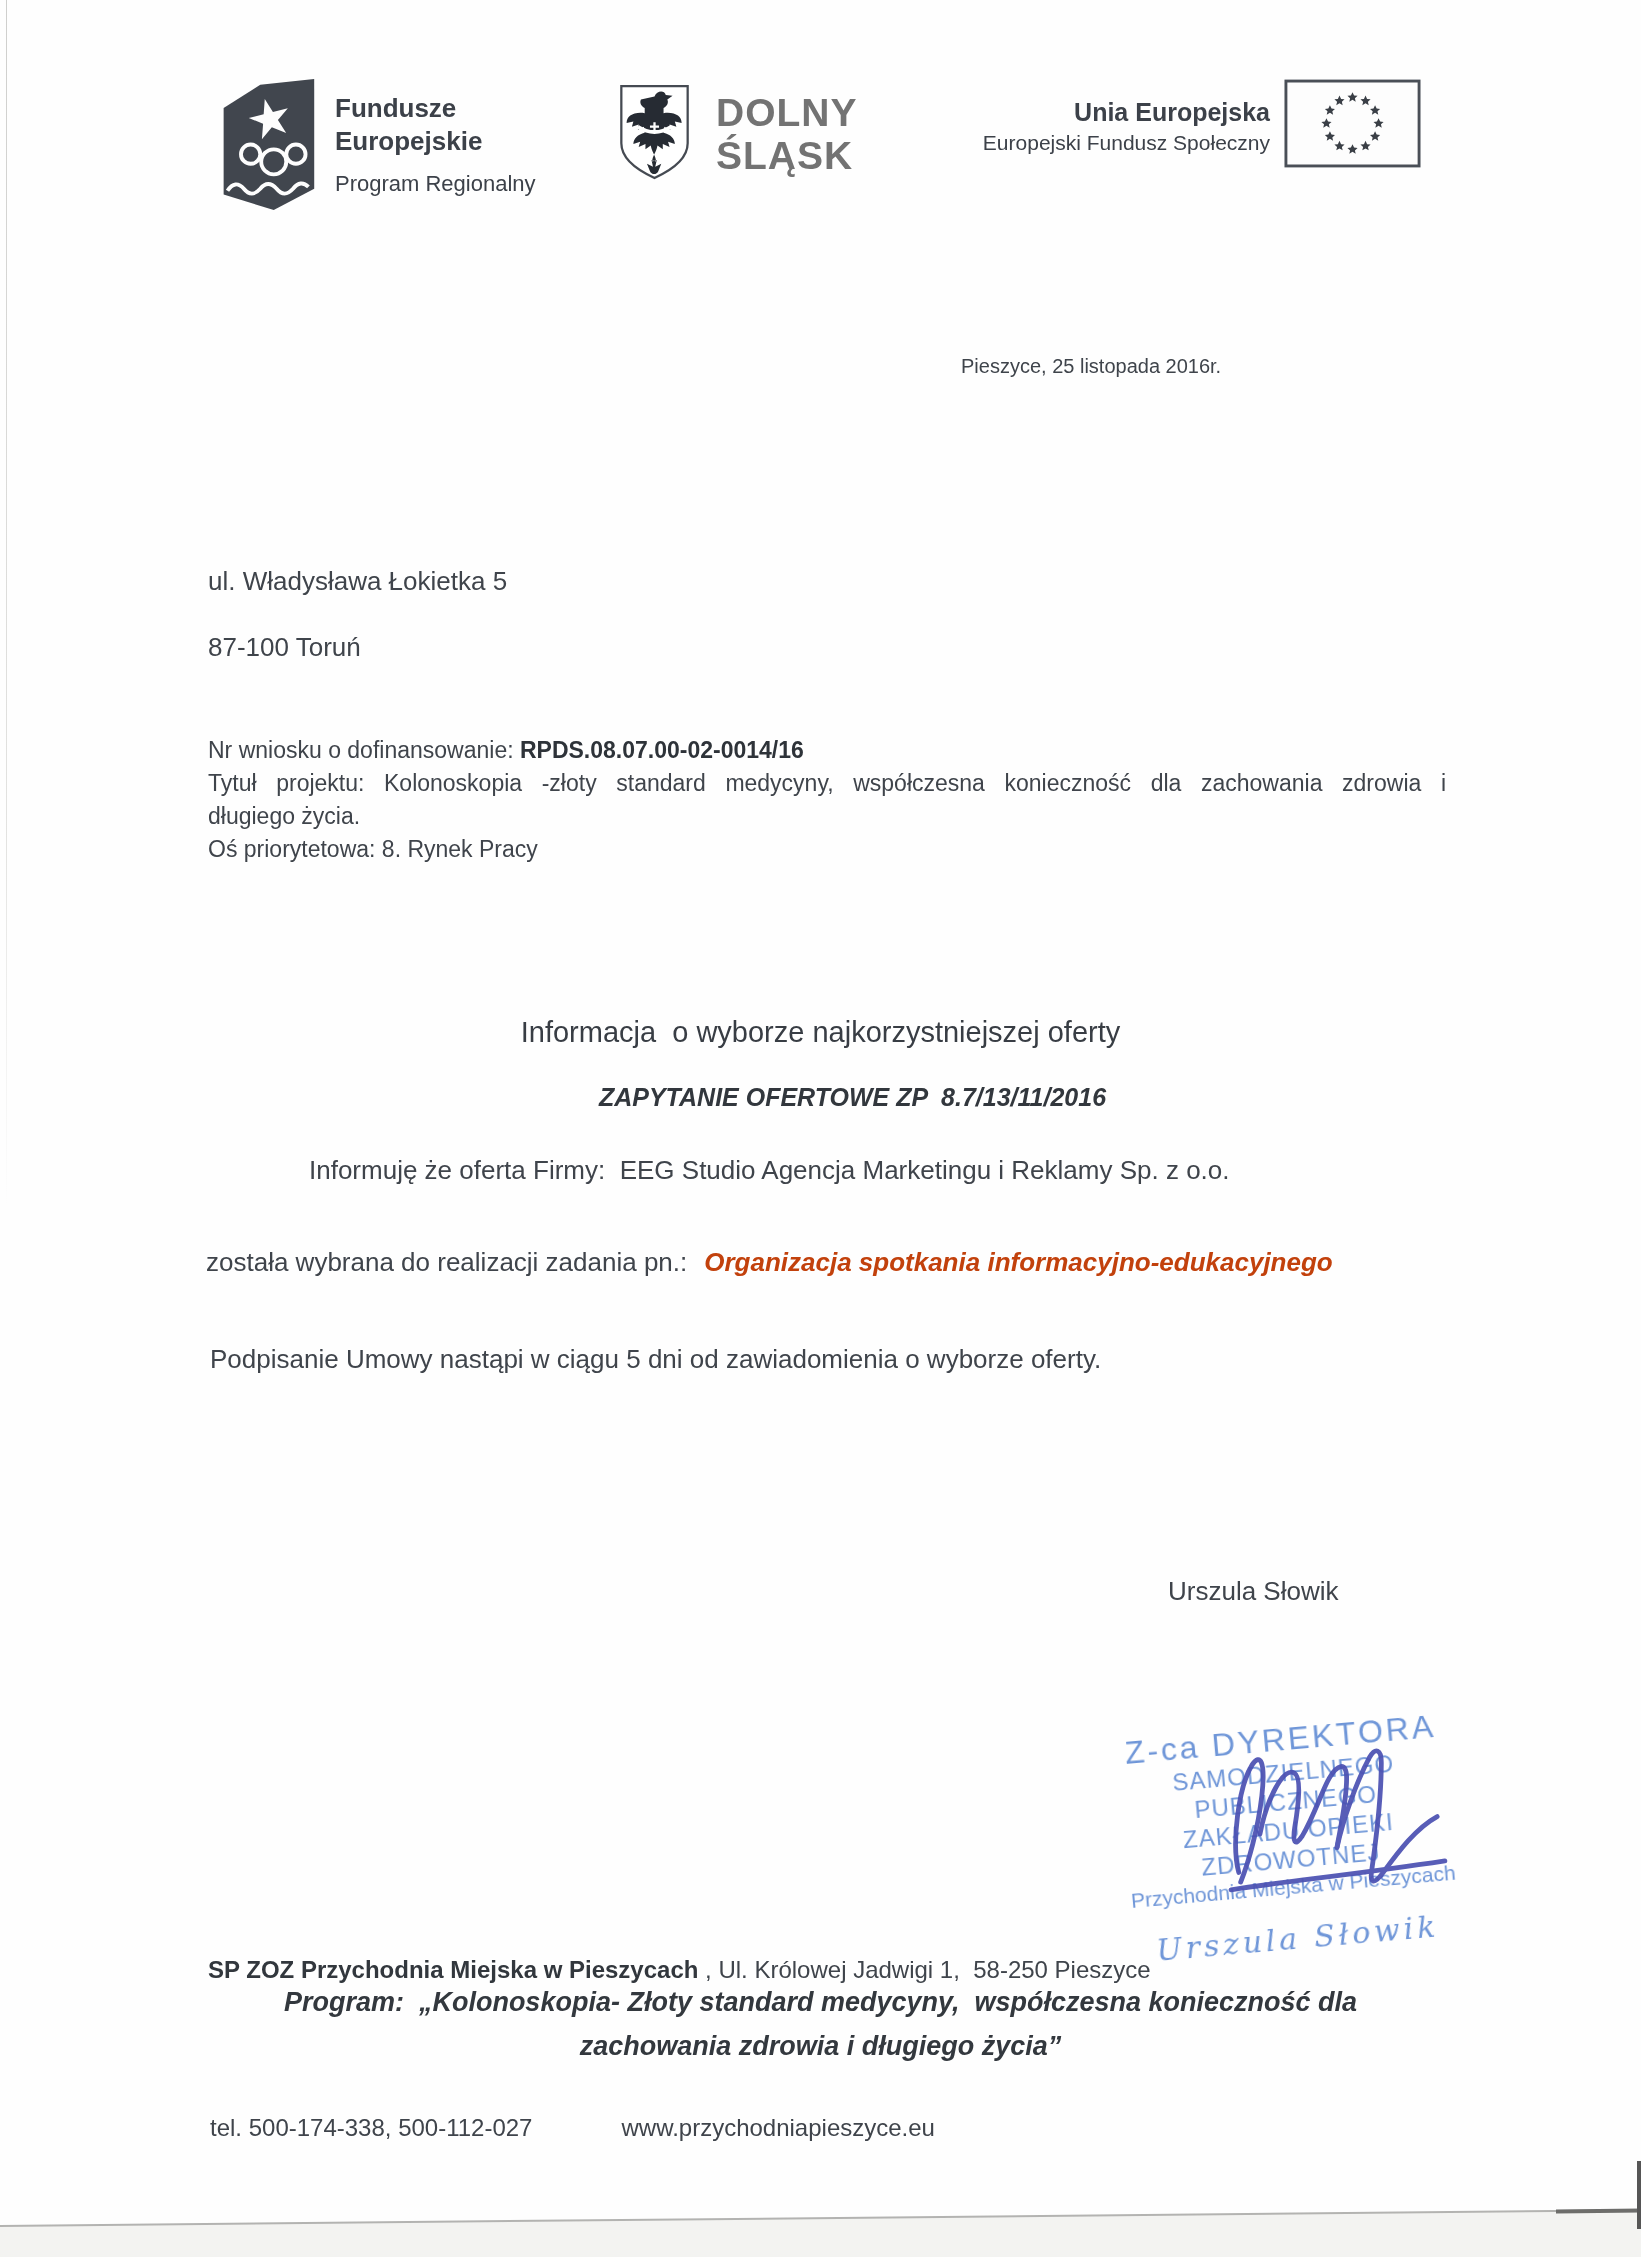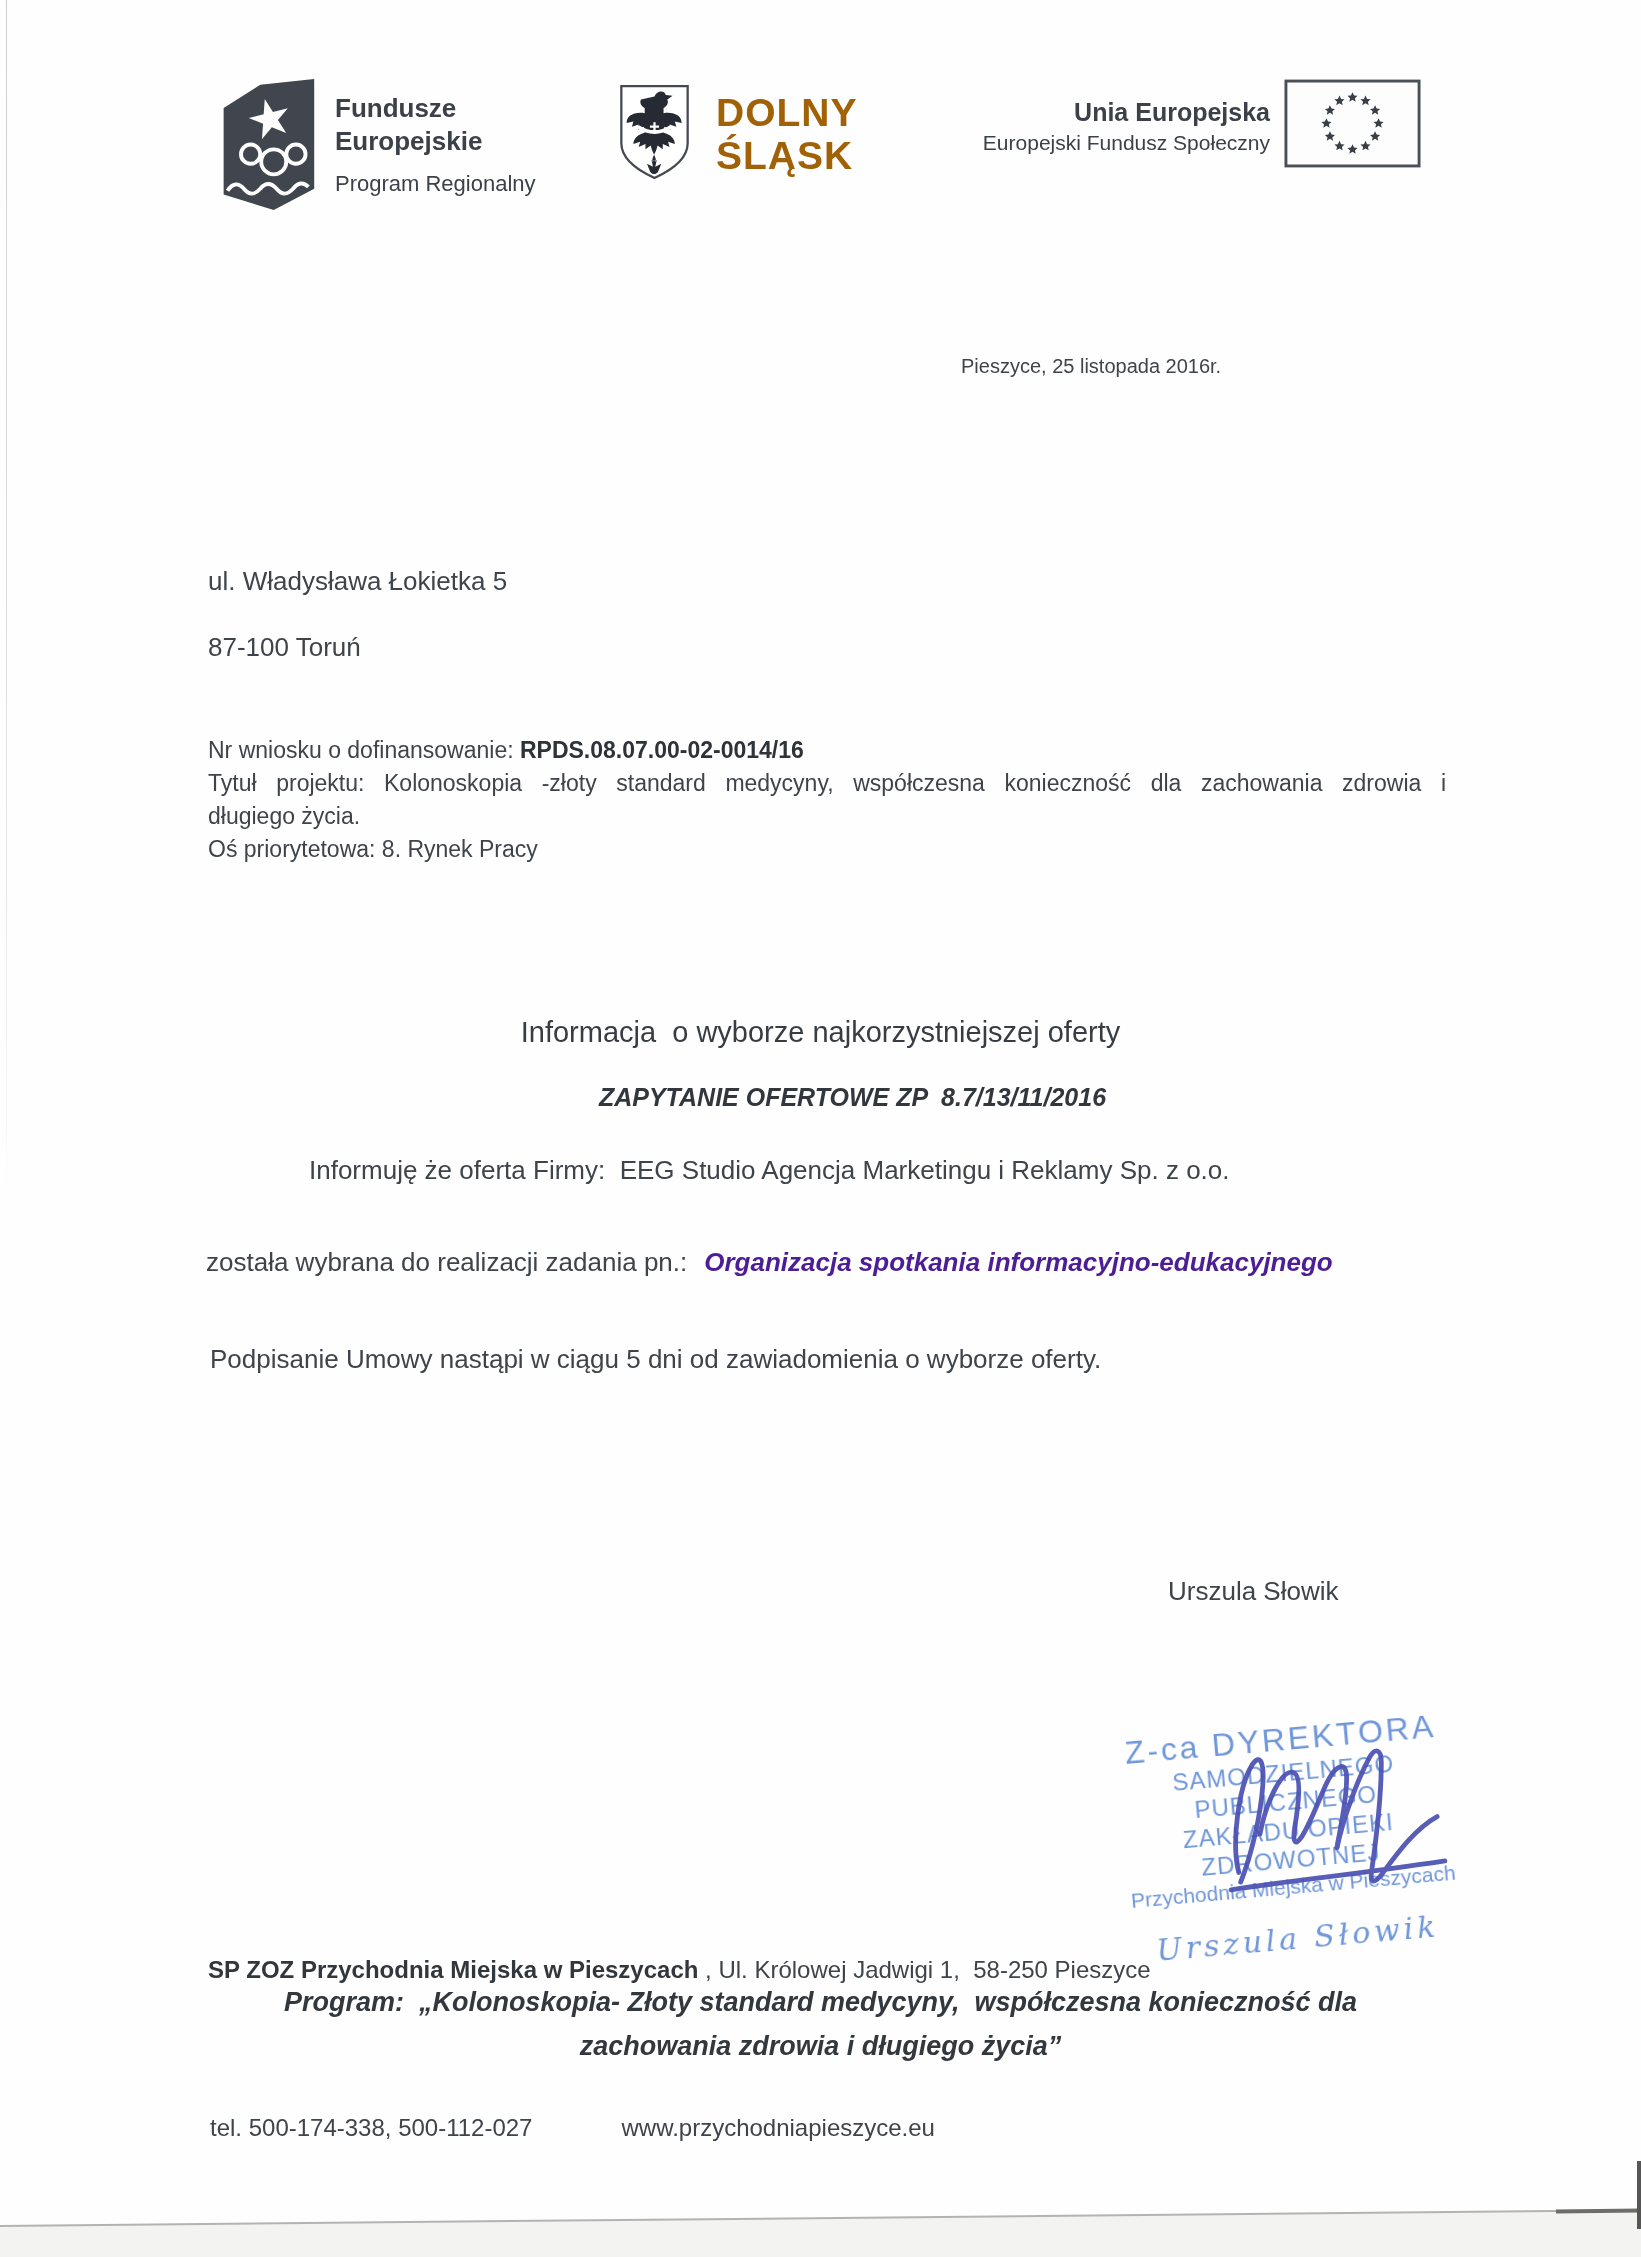--- a/index.html
+++ b/index.html
@@ -8,36 +8,36 @@
     background:#fefefe;
     font-family:"Liberation Sans", sans-serif;
     color:#3f444b;
   }
   .abs{position:absolute;}
   .pre{white-space:pre-wrap;}
 
   
   .logo-left-text{left:335px;top:92px;line-height:33px;font-size:26px;font-weight:600;color:#3c4149;}
   .logo-left-text .sub{font-size:22px;font-weight:400;margin-top:8.7px;}
-  .dolny-text{left:716px;top:91px;font-size:39px;line-height:43px;font-weight:800;letter-spacing:1px;color:#a16207;}
+  .dolny-text{left:716px;top:91px;font-size:39px;line-height:43px;font-weight:800;letter-spacing:1px;color:#737373;}
   .unia-text{left:966px;top:97px;width:304px;text-align:right;color:#3c4149;}
   .unia-text .l1{font-size:25px;font-weight:700;line-height:31px;}
   .unia-text .l2{font-size:21px;font-weight:400;line-height:29px;}
 
   
   .dateline{left:961px;top:355px;font-size:20px;}
   .recipient{left:208px;top:548px;font-size:26px;line-height:66px;}
   .details{left:208px;top:734px;width:1238px;font-size:23px;line-height:33px;}
   .details .num{font-weight:700;color:#2e3339;}
   .just{text-align:justify;text-align-last:justify;}
   .heading{left:0;top:1016px;width:100%;text-align:center;font-size:29px;color:#383d44;}
   .subheading{left:0;top:1083px;width:100%;text-align:center;font-size:25px;font-weight:700;font-style:italic;color:#32373d;margin-left:32px;}
   .para1{left:309px;top:1155px;font-size:26px;}
   .para2{left:206px;top:1247px;font-size:26px;}
-  .para2 .task{font-weight:700;font-style:italic;color:#4c1d95;margin-left:9.7px;}
+  .para2 .task{font-weight:700;font-style:italic;color:#c2410c;margin-left:9.7px;}
   .para3{left:210px;top:1344px;font-size:26px;}
   .sig-name{left:1168px;top:1576px;font-size:26px;}
 
   
   .stamp{
     left:1096px;top:1721px;width:386px;text-align:center;
     transform:rotate(-5deg);transform-origin:center;
     filter:blur(0.3px);
   }
   .stamp .s1{font-size:32px;letter-spacing:2.9px;line-height:37px;}

